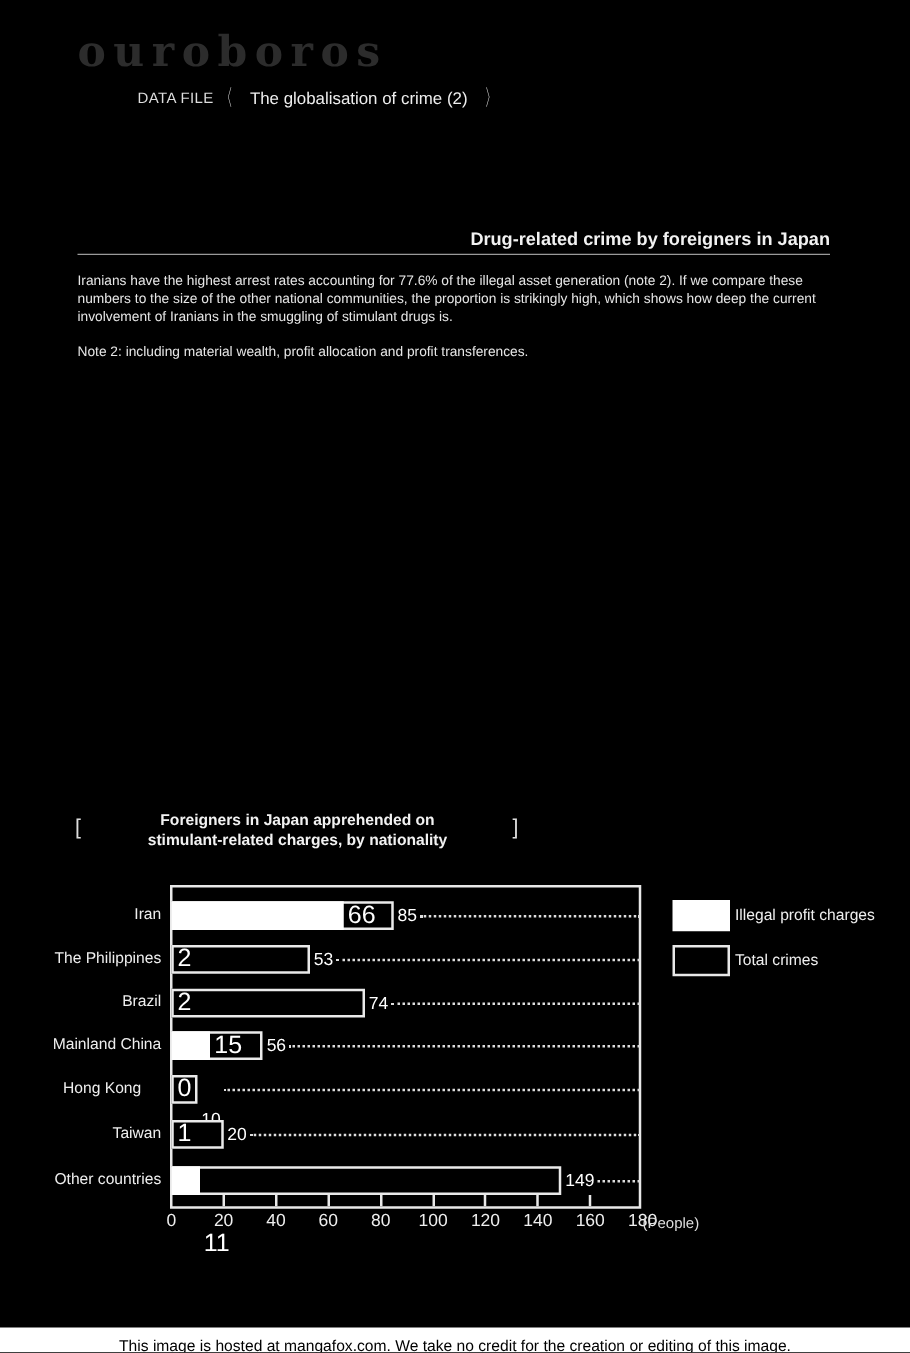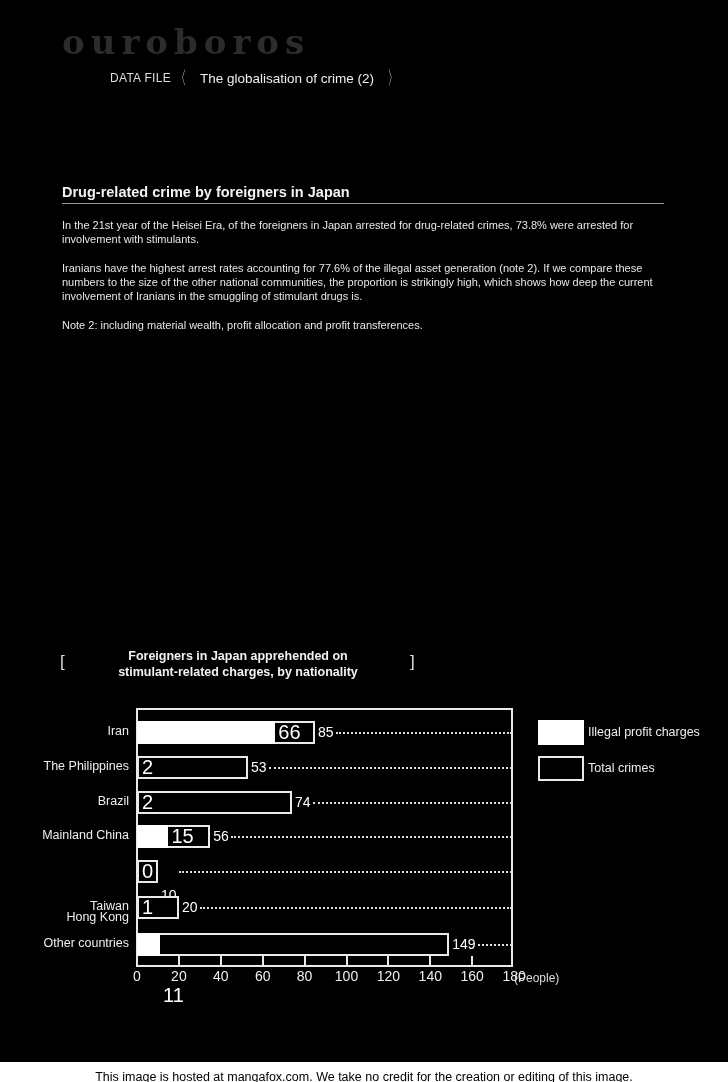--- a/index.html
+++ b/index.html
@@ -19,21 +19,21 @@
     display: flex; align-items: center; white-space: nowrap; margin-left: 48px;
   }
   .datafile .df-label { font-size: 12px; letter-spacing: 0.3px; color: #ddd; }
   .datafile .bracket { font-size: 18px; color: #ccc; margin: 0 6px 0 1px; transform: scaleX(0.6); display: inline-block; }
   .datafile .bracket.r { margin: 0 0 0 10px; }
   .datafile .df-title { font-size: 13.5px; margin-left: 4px; }
 
   .section-title {
     position: absolute; left: 62px; top: 184px; width: 602px;
     font-size: 14.5px; font-weight: bold; color: #f2f2f2;
-    padding-bottom: 3px; border-bottom: 1px solid #9a9a9a;
+    padding-bottom: 3px; border-bottom: 1px solid #9a9a9a; text-align: right;
   }
   .body-text {
     position: absolute; left: 62px; top: 218px; width: 600px;
     font-size: 11px; line-height: 14.3px; color: #e6e6e6;
   }
   .body-text p { margin: 0 0 14.3px 0; }
 
   .chart-title-wrap { position: absolute; left: 60px; top: 648px; width: 360px; height: 36px; }
   .chart-title {
     position: absolute; left: 38px; top: 0; width: 280px; text-align: center;
@@ -79,21 +79,20 @@
   <div class="logo">ouroboros</div>
   <div class="datafile">
     <span class="df-label">DATA FILE</span>
     <span class="bracket">〈</span>
     <span class="df-title">The globalisation of crime (2)</span>
     <span class="bracket r">〉</span>
   </div>
 
   <div class="section-title">Drug-related crime by foreigners in Japan</div>
   <div class="body-text">
-    <p>In the 21st year of the Heisei Era, of the foreigners in Japan arrested for drug-related crimes, 73.8% were arrested for involvement with stimulants.</p>
     <p>Iranians have the highest arrest rates accounting for 77.6% of the illegal asset generation (note 2). If we compare these numbers to the size of the other national communities, the proportion is strikingly high, which shows how deep the current involvement of Iranians in the smuggling of stimulant drugs is.</p>
     <p>Note 2: including material wealth, profit allocation and profit transferences.</p>
   </div>
 
   <div class="chart-title-wrap">
     <span class="cbr l">[</span>
     <div class="chart-title">Foreigners in Japan apprehended on stimulant-related charges, by nationality</div>
     <span class="cbr r">]</span>
   </div>
 
@@ -114,21 +113,21 @@
       <div class="bar-total" style="left: 137px; top: 790.5px; width: 155.03px;"></div>
       <div class="ill-val" style="left: 142px; top: 790.5px;">2</div>
       <div class="tot-val" style="left: 295.03px; top: 790.5px;">74</div>
       <div class="leader" style="left: 313.03px; top: 802px; width: 198.97px;"></div>
       <div class="cat-label" style="top: 828px; right: 599px;">Mainland China</div>
       <div class="bar-total" style="left: 137px; top: 824.5px; width: 73.325px;"></div>
       <div class="bar-illegal" style="left: 137px; top: 824.5px; width: 31.425px;"></div>
       <div class="ill-val" style="left: 171.425px; top: 824.5px;">15</div>
       <div class="tot-val" style="left: 213.325px; top: 824.5px;">56</div>
       <div class="leader" style="left: 231.325px; top: 836px; width: 280.675px;"></div>
-      <div class="cat-label" style="top: 863px; right: 599px; margin-top: 47px;">Hong Kong</div>
+      <div class="cat-label" style="top: 863px; right: 615px;">Hong Kong</div>
       <div class="bar-total" style="left: 137px; top: 859.5px; width: 20.95px;"></div>
       <div class="ill-val" style="left: 142px; top: 859.5px;">0</div>
       <div class="tot-val" style="left: 160.95px; top: 859.5px; margin-top: 24px;">10</div>
       <div class="leader" style="left: 178.95px; top: 871px; width: 333.05px;"></div>
       <div class="cat-label" style="top: 899px; right: 599px;">Taiwan</div>
       <div class="bar-total" style="left: 137px; top: 895.5px; width: 41.9px;"></div>
       <div class="ill-val" style="left: 142px; top: 895.5px;">1</div>
       <div class="tot-val" style="left: 181.9px; top: 895.5px;">20</div>
       <div class="leader" style="left: 199.9px; top: 907px; width: 312.1px;"></div>
       <div class="cat-label" style="top: 936px; right: 599px;">Other countries</div>

